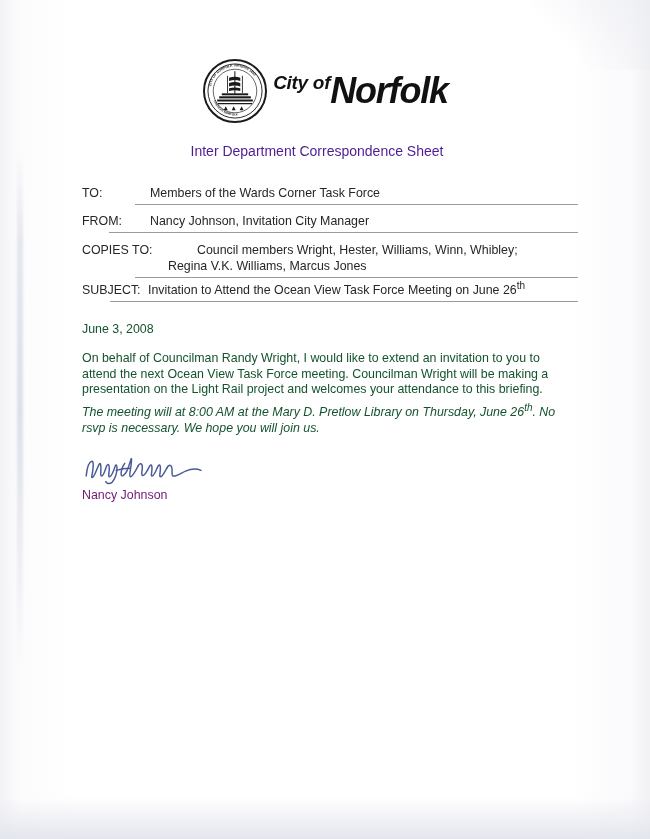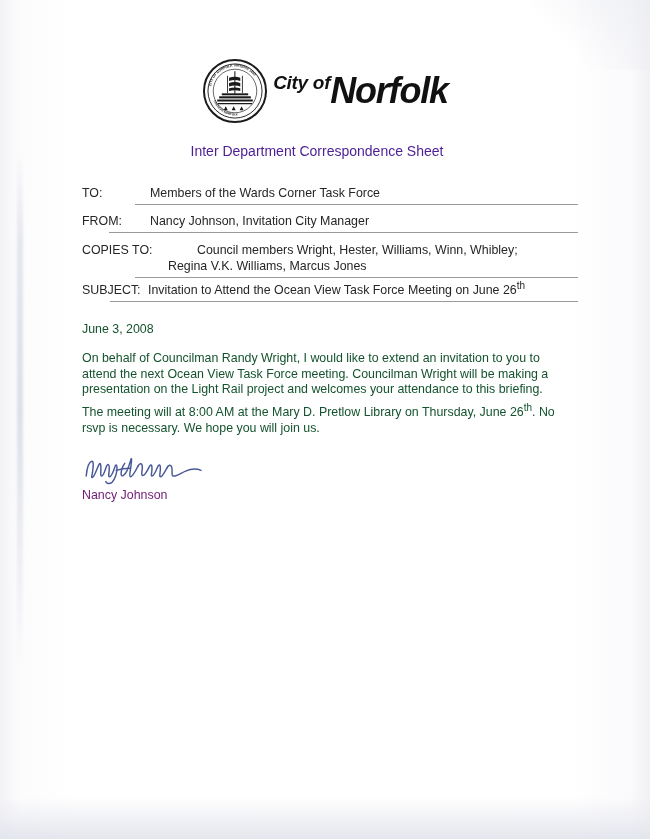--- a/index.html
+++ b/index.html
@@ -147,21 +147,21 @@
   
   .body-text {
     position: absolute;
     left: 82px;
     font-size: 12.4px;
     color: #14532d;
     line-height: 15.5px;
   }
   #date-line { top: 322px; }
   #para-1 { top: 351px; width: 492px; }
-  #para-2 { top: 405px; width: 492px; }
+  #para-2 { top: 405px; width: 492px; font-style: italic; }
 
   sup {
     font-size: 10px;
     vertical-align: super;
     line-height: 0;
     margin-top: 20px;
   }
 
   
   #signature-block {

